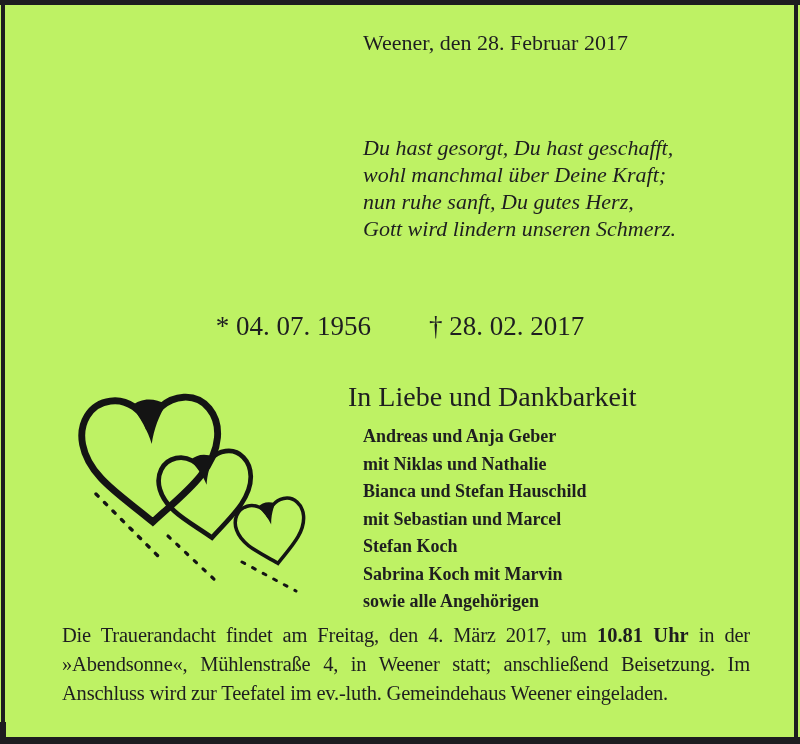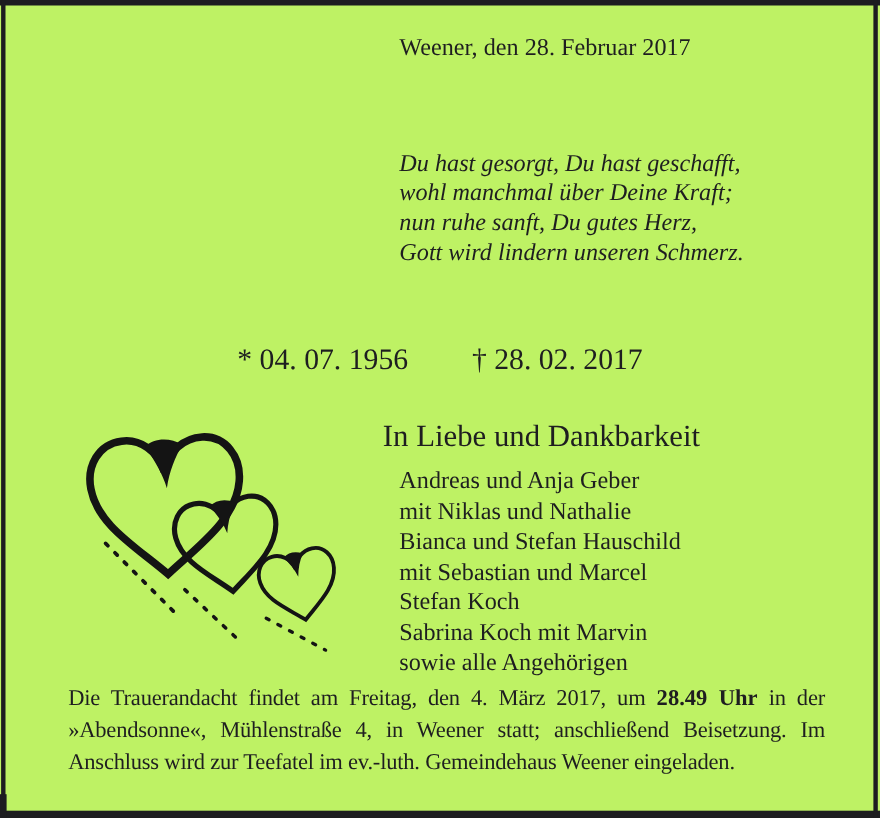--- a/index.html
+++ b/index.html
@@ -62,22 +62,22 @@
     left: 66px; top: 376px;
   }
   .tribute {
     position: absolute;
     left: 348px; top: 381px;
     font-size: 28px;
   }
   .mourners {
     position: absolute;
     left: 363px; top: 423px;
-    font-size: 22px;
-    font-weight: normal;
+    font-size: 18px;
+    font-weight: bold;
     line-height: 27.5px;
     white-space: pre-line;
   }
   .funeral {
     position: absolute;
     left: 62px; top: 621px;
     width: 688px;
     font-size: 20.5px;
     line-height: 29px;
     letter-spacing: -0.2px;
@@ -131,16 +131,16 @@
 
   <div class="mourners">Andreas und Anja Geber
 mit Niklas und Nathalie
 Bianca und Stefan Hauschild
 mit Sebastian und Marcel
 Stefan Koch
 Sabrina Koch mit Marvin
 sowie alle Angehörigen</div>
 
   <div class="funeral">
-    <span>Die Trauerandacht findet am Freitag, den 4. März 2017, um </span><b>28.49 Uhr</b><span> in der »Abendsonne«, Mühlenstraße 4, in Weener statt; anschließend Beisetzung. Im Anschluss wird zur Teefatel im ev.-luth. Gemeindehaus Weener eingeladen.</span>
+    <span>Die Trauerandacht findet am Freitag, den 4. März 2017, um </span><b>10.81 Uhr</b><span> in der »Abendsonne«, Mühlenstraße 4, in Weener statt; anschließend Beisetzung. Im Anschluss wird zur Teefatel im ev.-luth. Gemeindehaus Weener eingeladen.</span>
   </div>
 
 </div>
 
 </body></html>

